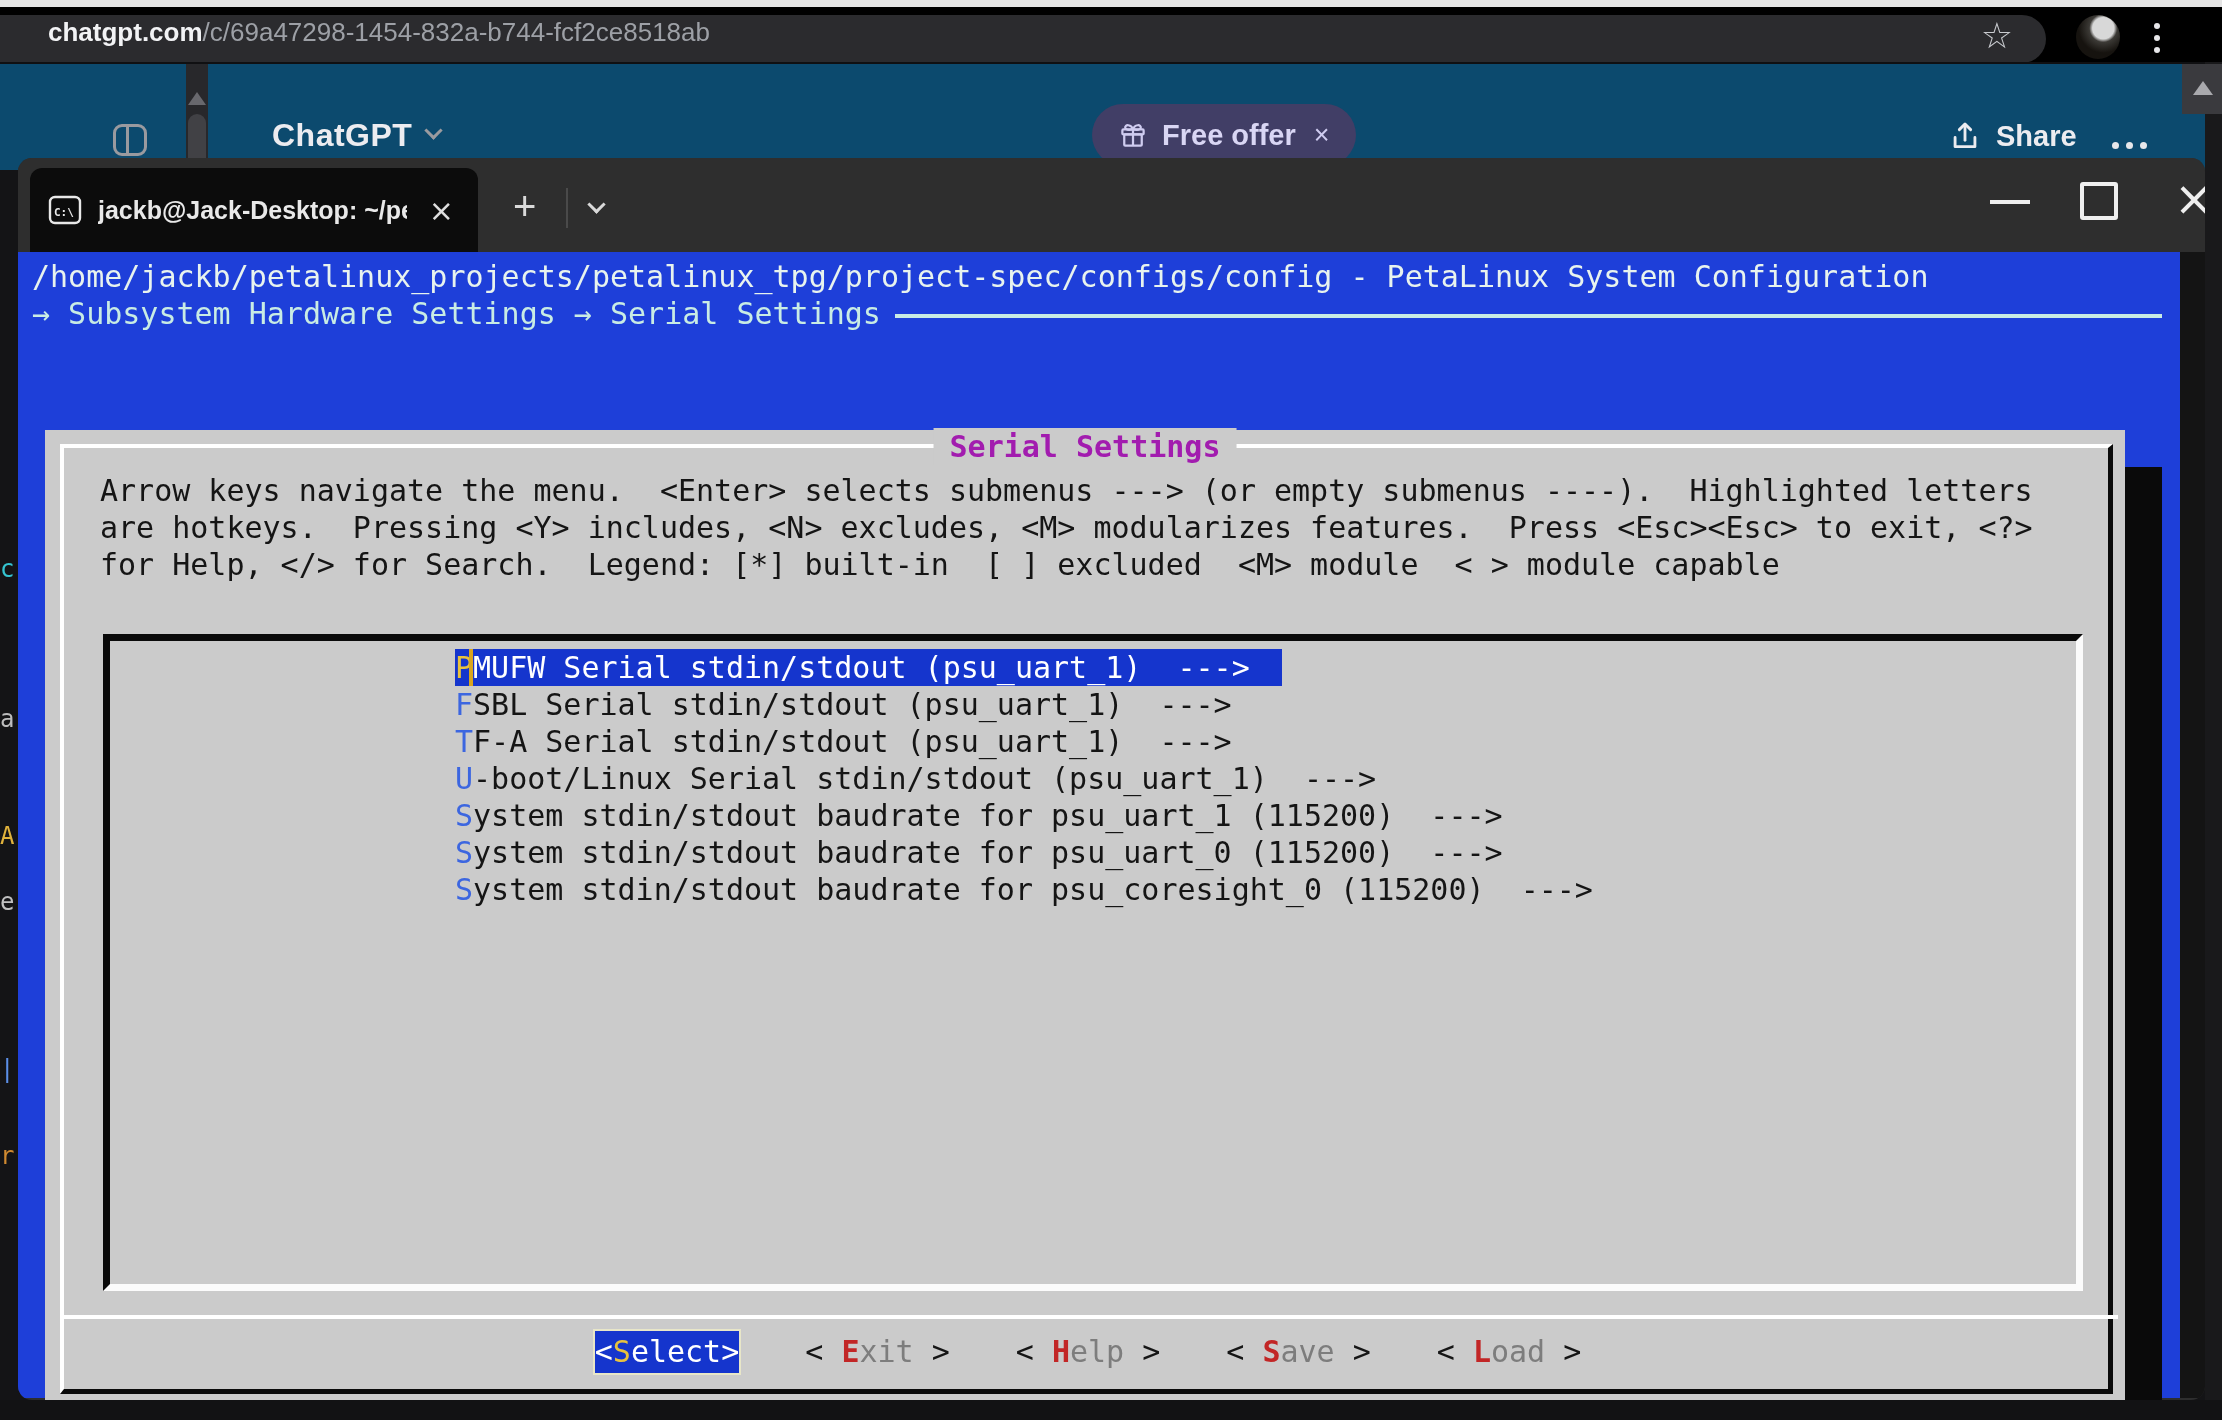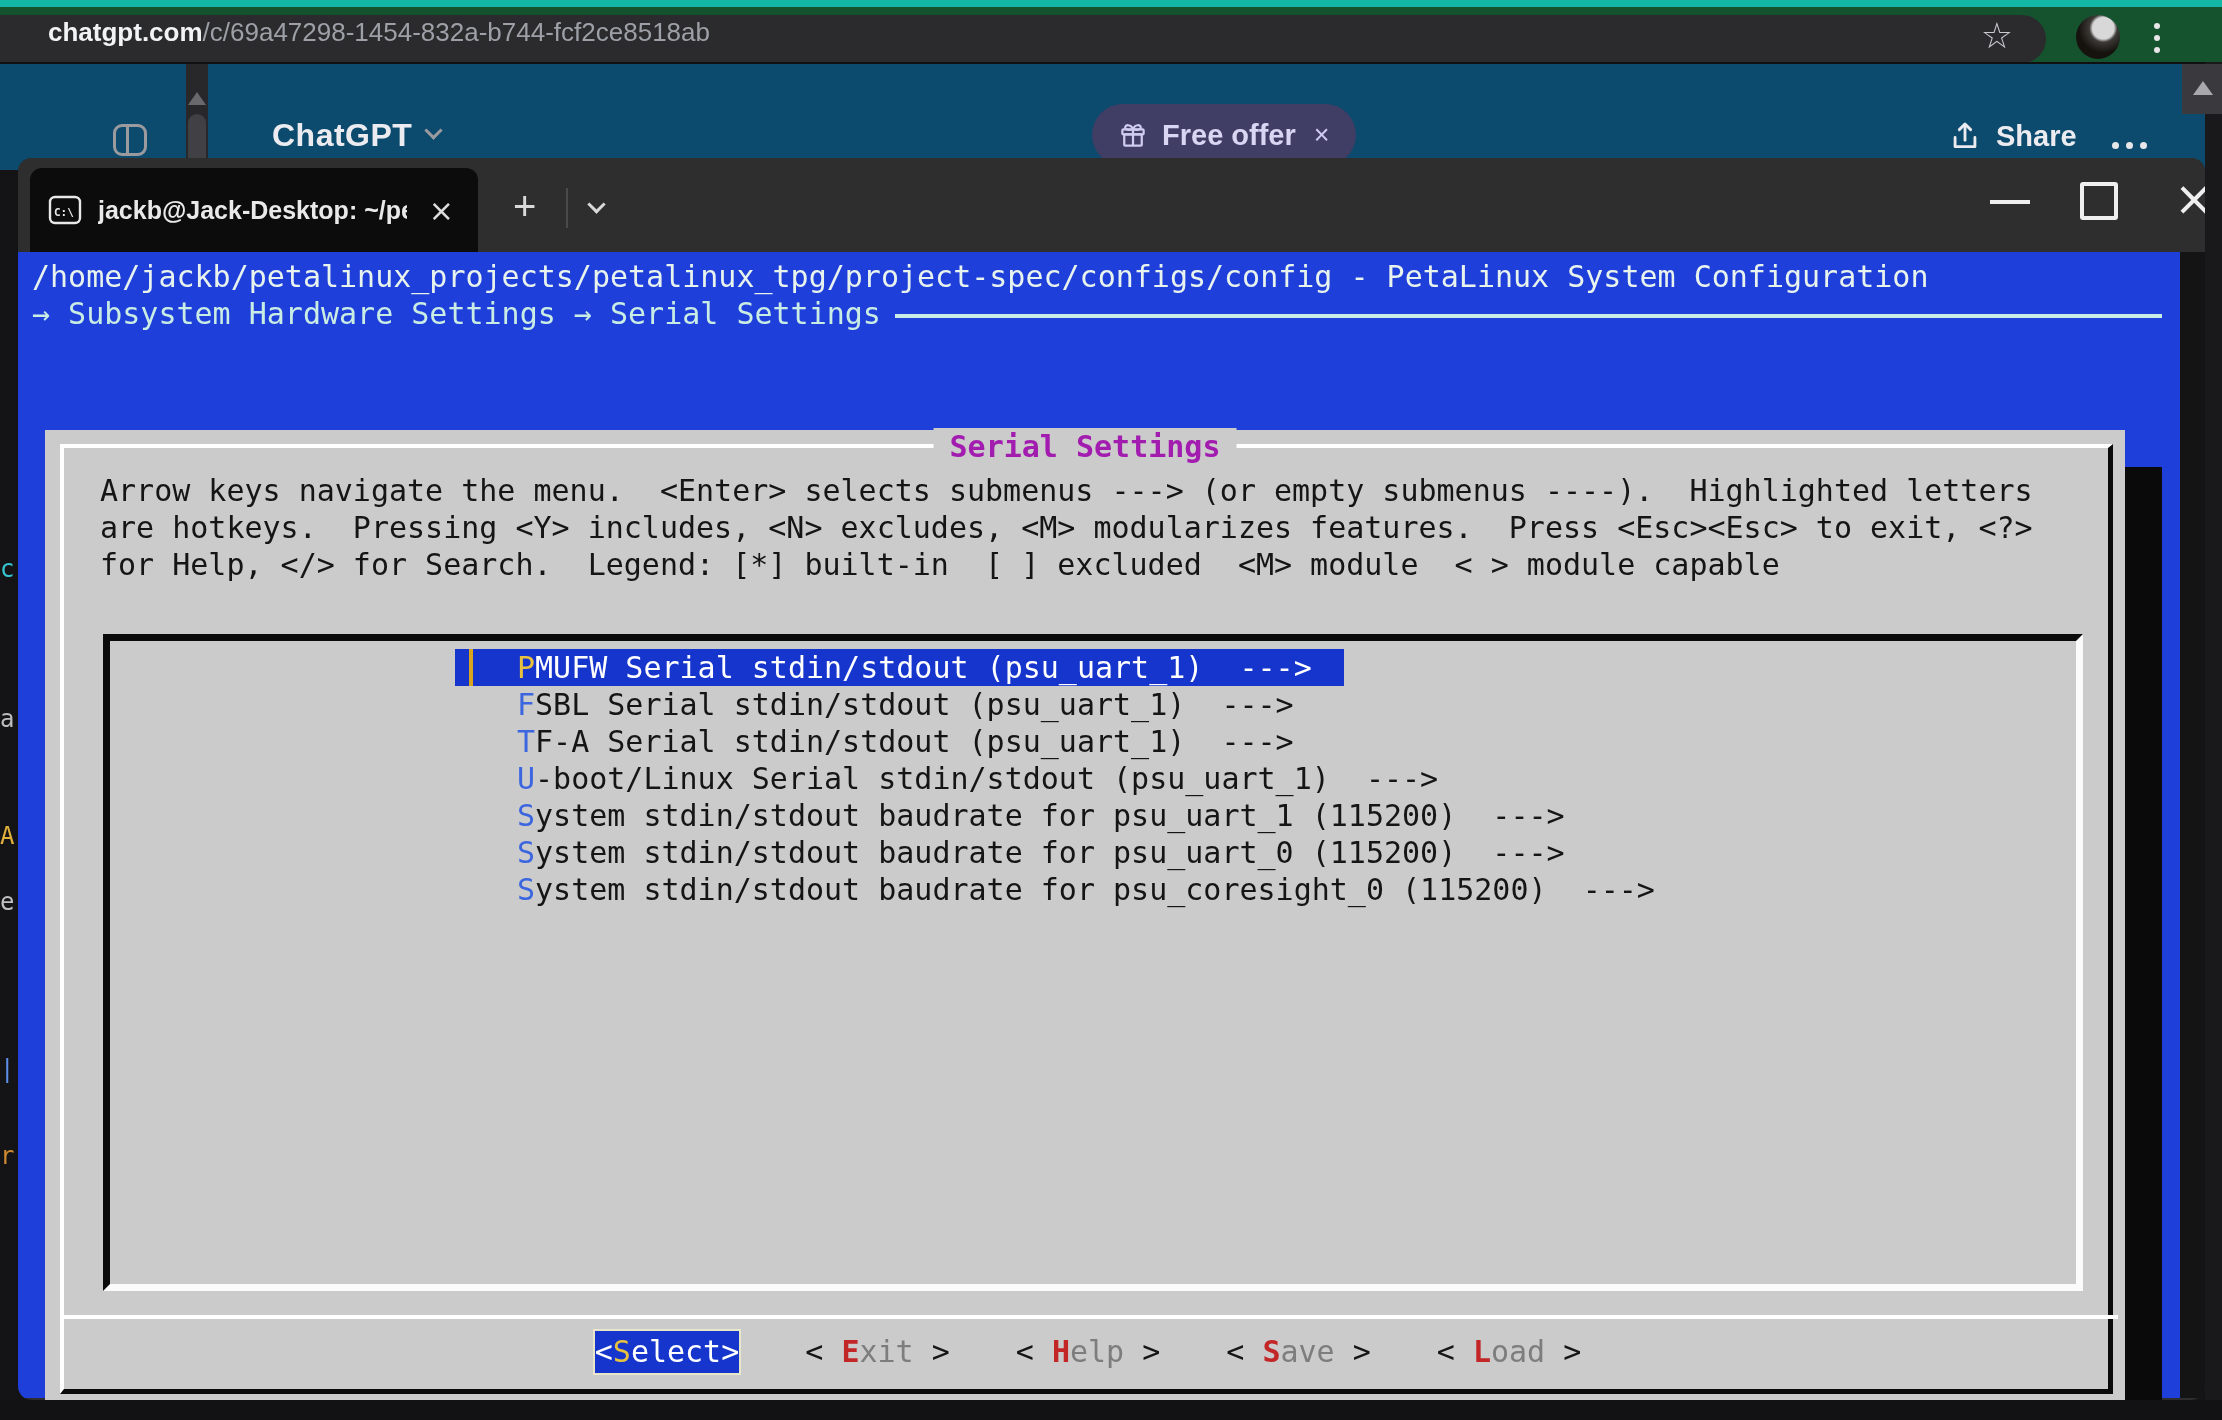--- a/index.html
+++ b/index.html
@@ -2,21 +2,21 @@
 <html><head>
 <meta charset="utf-8">
 <style>
   * { margin:0; padding:0; box-sizing:border-box; }
   html,body { width:2222px; height:1420px; background:#151517; overflow:hidden;
               font-family:"Liberation Sans", sans-serif; }
   .abs { position:absolute; }
   #stage { position:relative; width:2222px; height:1420px; background:#141416; }
 
   
-  #urlbar-row { left:0; top:0; width:2222px; height:62px; background:#14532d; border-top:7px solid #14b8a6; }
+  #urlbar-row { left:0; top:0; width:2222px; height:62px; background:#000000; border-top:7px solid #e5e5e5; }
   #url-capsule { left:-40px; top:8px; width:2086px; height:48px; background:#2b2b2e; border-radius:24px; }
   #url-text { left:48px; top:10px; font-size:26px; color:#9da0a6; white-space:pre; }
   #url-text .domain { color:#f2f3f5; font-weight:bold; }
   #star { left:1977px; top:9px; width:40px; height:40px; color:#c9cbcf; font-size:36px; line-height:40px; text-align:center; font-family:"DejaVu Sans", sans-serif; }
   #avatar { left:2076px; top:8px; width:44px; height:44px; border-radius:50%;
             background:radial-gradient(circle at 62% 30%, #d8d8d8 0 26%, #3c3a36 34%, #16130f 60%); }
   .vdots { left:2154px; top:16px; display:flex; flex-direction:column; gap:6px; }
   .vdots i { width:6px; height:6px; border-radius:50%; background:#e7e7ea; }
 
   
@@ -71,21 +71,21 @@
   #dlg-frame { left:15px; top:14px; width:2053px; height:950px;
                border-top:4px solid #ffffff; border-left:4px solid #ffffff;
                border-right:5px solid #0a0a0a; border-bottom:5px solid #0a0a0a; }
   #dlg-title { top:-2px; left:50%; transform:translateX(-50%); background:#cbcbcb; padding:0 16px;
                color:#a21caf; font-weight:bold; }
   #dlg-help { left:55px; top:42px; color:#151515; }
   #menu-box { left:58px; top:204px; width:1980px; height:657px;
               border-top:7px solid #0a0a0a; border-left:7px solid #0a0a0a;
               border-bottom:7px solid #fbfbfb; border-right:7px solid #fbfbfb; }
   #menu-items { left:410px; top:219px; }
-  .mrow { height:37px; padding-left:62px; color:#151515; position:relative; width:fit-content; }
+  .mrow { height:37px; color:#151515; position:relative; width:fit-content; }
   .mrow .hk { color:#3c66e0; }
   .mrow.sel { background:#1535cd; color:#ffffff; padding-right:32px; }
   .mrow.sel .hk { color:#e8c23e; }
   .mrow.sel::before { content:""; position:absolute; left:14px; top:0; bottom:0; width:4px; background:#d9a51f; }
   #btn-sep { left:15px; top:885px; width:2058px; border-top:4px solid #ffffff; }
   #btn-row { left:15px; top:901px; width:2056px; display:flex; justify-content:center; gap:66px; }
   .dbtn { height:42px; line-height:42px; color:#151515; }
   .dbtn .hk { color:#c22626; font-weight:bold; }
   .dbtn .rest { color:#7d7d7d; }
   .dbtn.sel { background:#1535cd; color:#ffffff; outline:2px solid #e8e6c8; }

